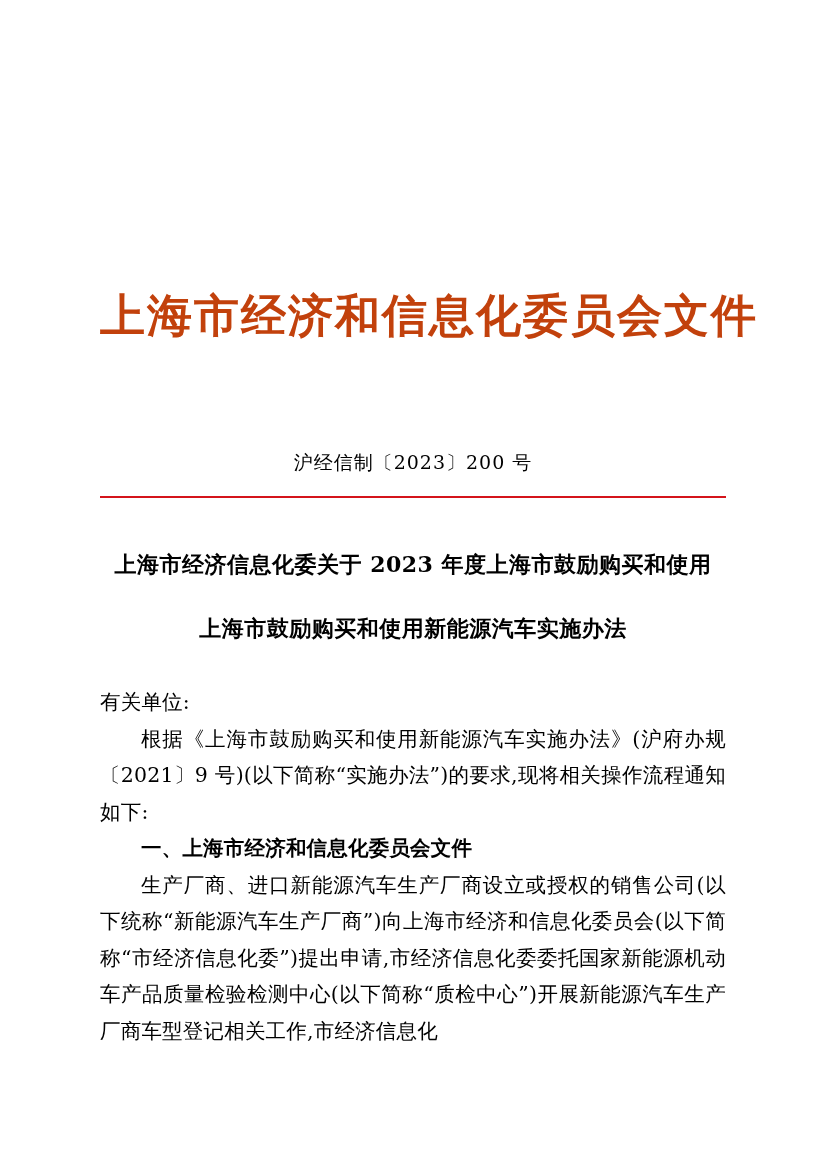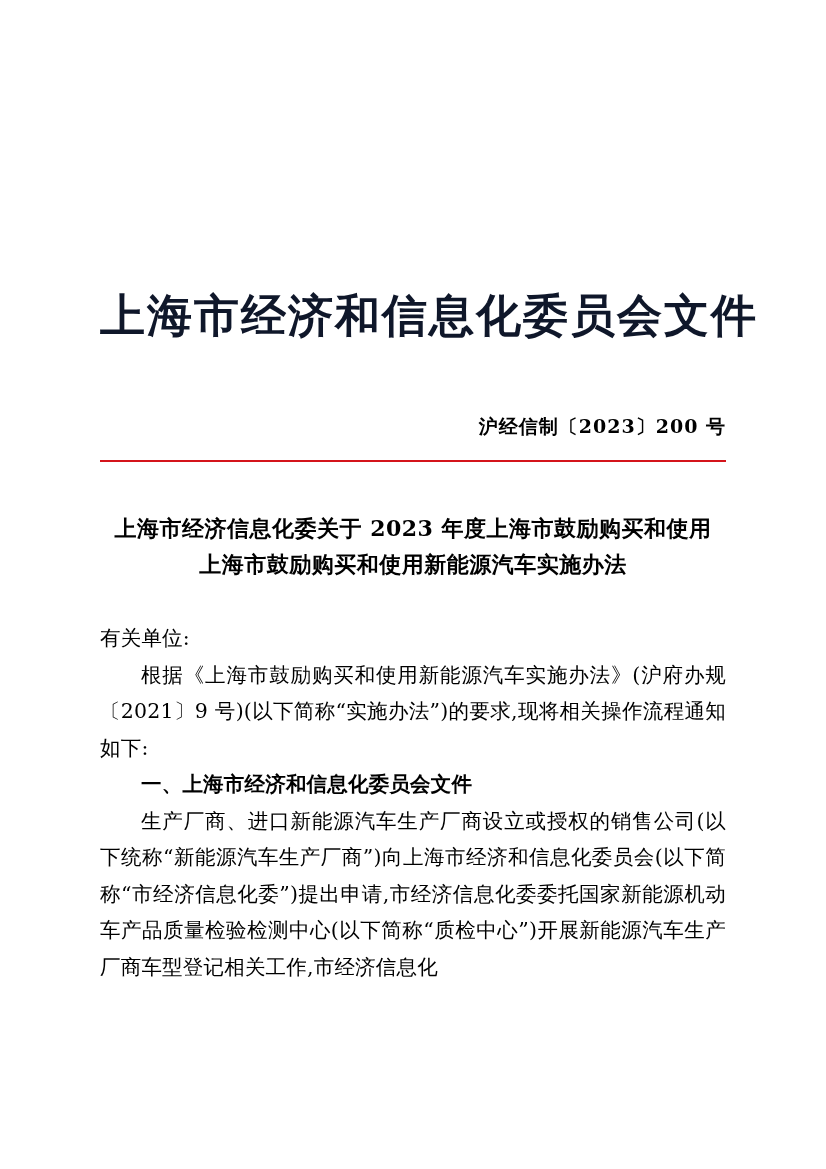--- a/index.html
+++ b/index.html
@@ -22,34 +22,34 @@
     box-sizing: border-box;
     padding: 0 100px;
   }
 
   
   .masthead {
     margin-top: 290px;
     text-align: center;
   }
   .masthead-title {
-    color: #0f172a;
+    color: #c2410c;
     font-family: "DejaVu Serif", "Liberation Serif", serif;
     font-weight: bold;
     font-size: 45px;
     letter-spacing: 2px;
     line-height: 1.15;
     white-space: nowrap;
   }
 
   .doc-number {
-    margin-top: 72px;
-    text-align: right;
+    margin-top: 108px;
+    text-align: center;
     font-size: 19px;
-    font-weight: bold;
+    font-weight: normal;
     letter-spacing: 1px;
     font-family: "DejaVu Serif", "Liberation Serif", serif;
   }
 
   .red-rule {
     margin-top: 20px;
     height: 2px;
     background: #d4141b;
     width: 100%;
   }
@@ -58,20 +58,21 @@
   .doc-title {
     margin-top: 48px;
     text-align: center;
     font-size: 22px;
     font-weight: bold;
     line-height: 1.65;
     letter-spacing: 0.5px;
   }
   .doc-title .line {
     display: block;
+    margin-top: 28px;
   }
 
   
   .body-text {
     margin-top: 38px;
     font-size: 20.5px;
     line-height: 1.78;
     letter-spacing: 0.2px;
     text-align: justify;
     text-justify: inter-ideograph;

